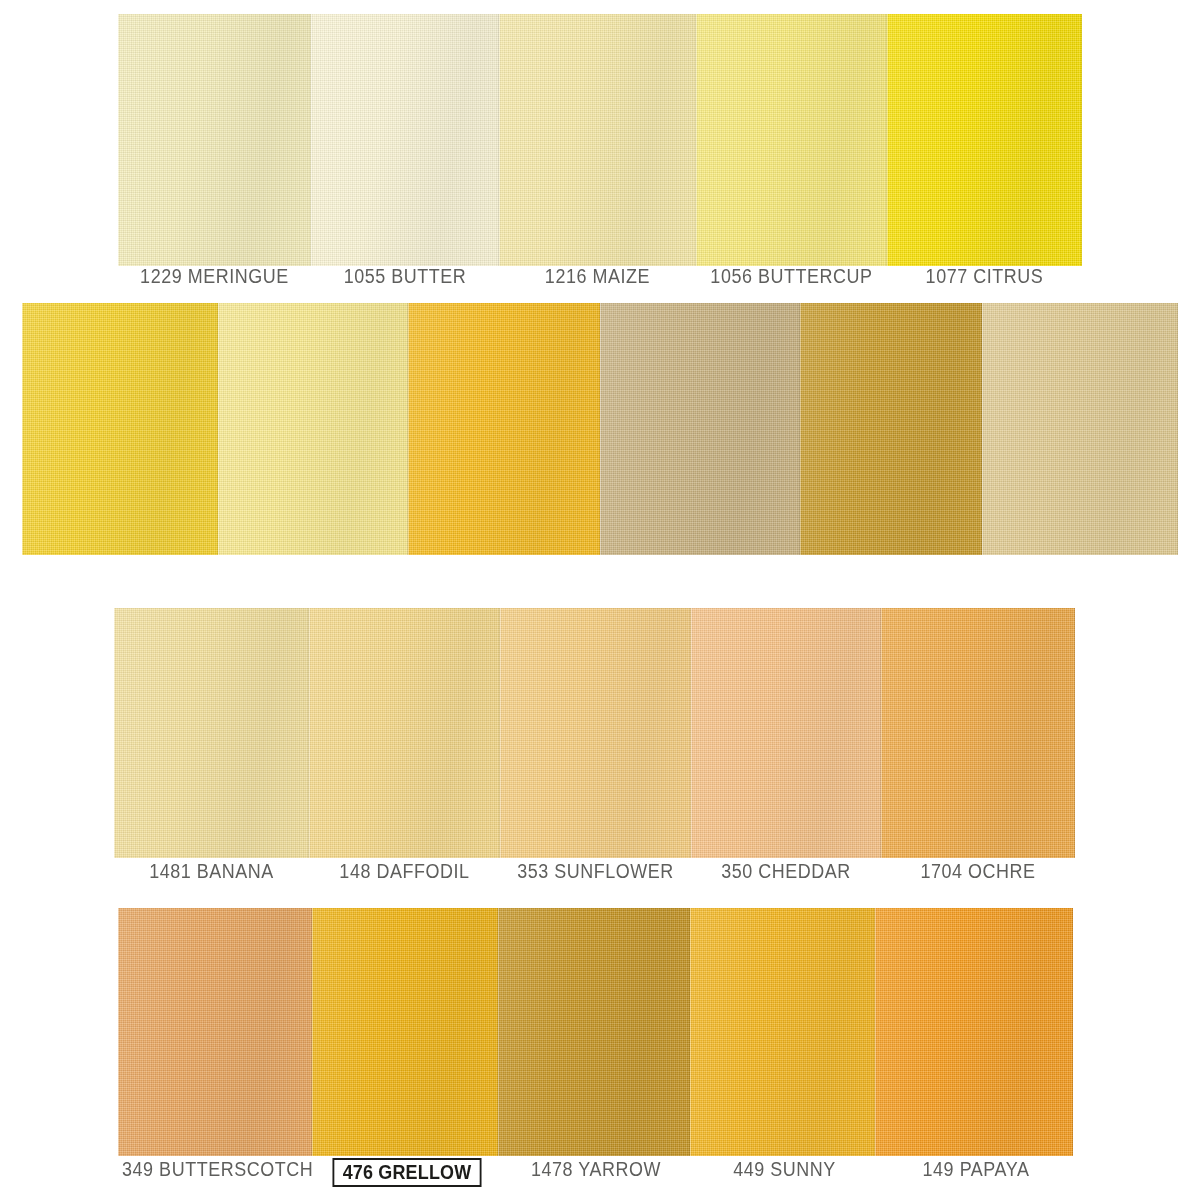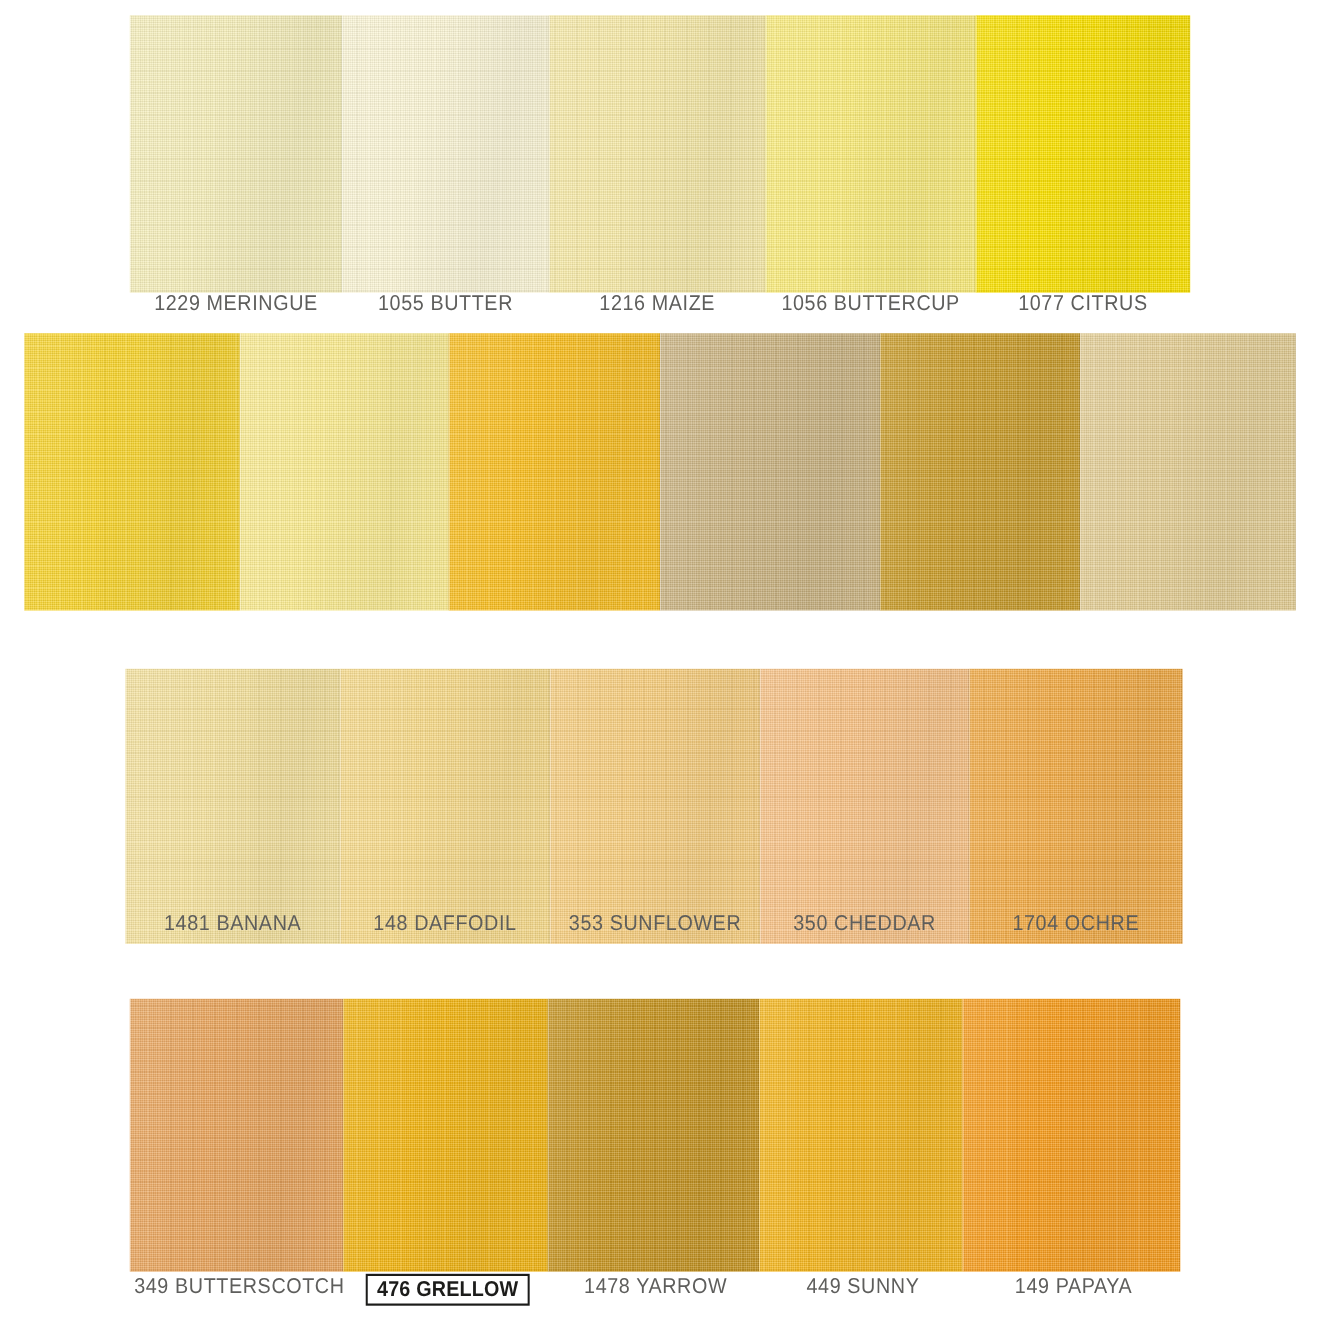--- a/index.html
+++ b/index.html
@@ -214,21 +214,21 @@
           <div class="sheen"></div>
           <div class="edge"></div>
         </div>
         <div class="swatch" title="1704 OCHRE" style="width: 194px; background: rgb(240, 169, 68);">
           <div class="weave"></div>
           <div class="sheen"></div>
           <div class="edge"></div>
         </div>
       </div>
     </div>
-    <div class="labels" style="top: 828px;">
+    <div class="labels" style="top: 860px;">
       <div class="label" style="left: 114px; width: 195px;">1481 BANANA</div>
       <div class="label" style="left: 309px; width: 191px;">148 DAFFODIL</div>
       <div class="label" style="left: 500px; width: 191px;">353 SUNFLOWER</div>
       <div class="label" style="left: 691px; width: 190px;">350 CHEDDAR</div>
       <div class="label" style="left: 881px; width: 194px;">1704 OCHRE</div>
     </div>
     <div class="swatch-row" style="top: 908px; height: 248px;">
       <div class="row-strip" style="padding-left: 118px;">
         <div class="swatch" title="349 BUTTERSCOTCH" style="width: 194px; background: rgb(232, 164, 92);">
           <div class="weave"></div>

